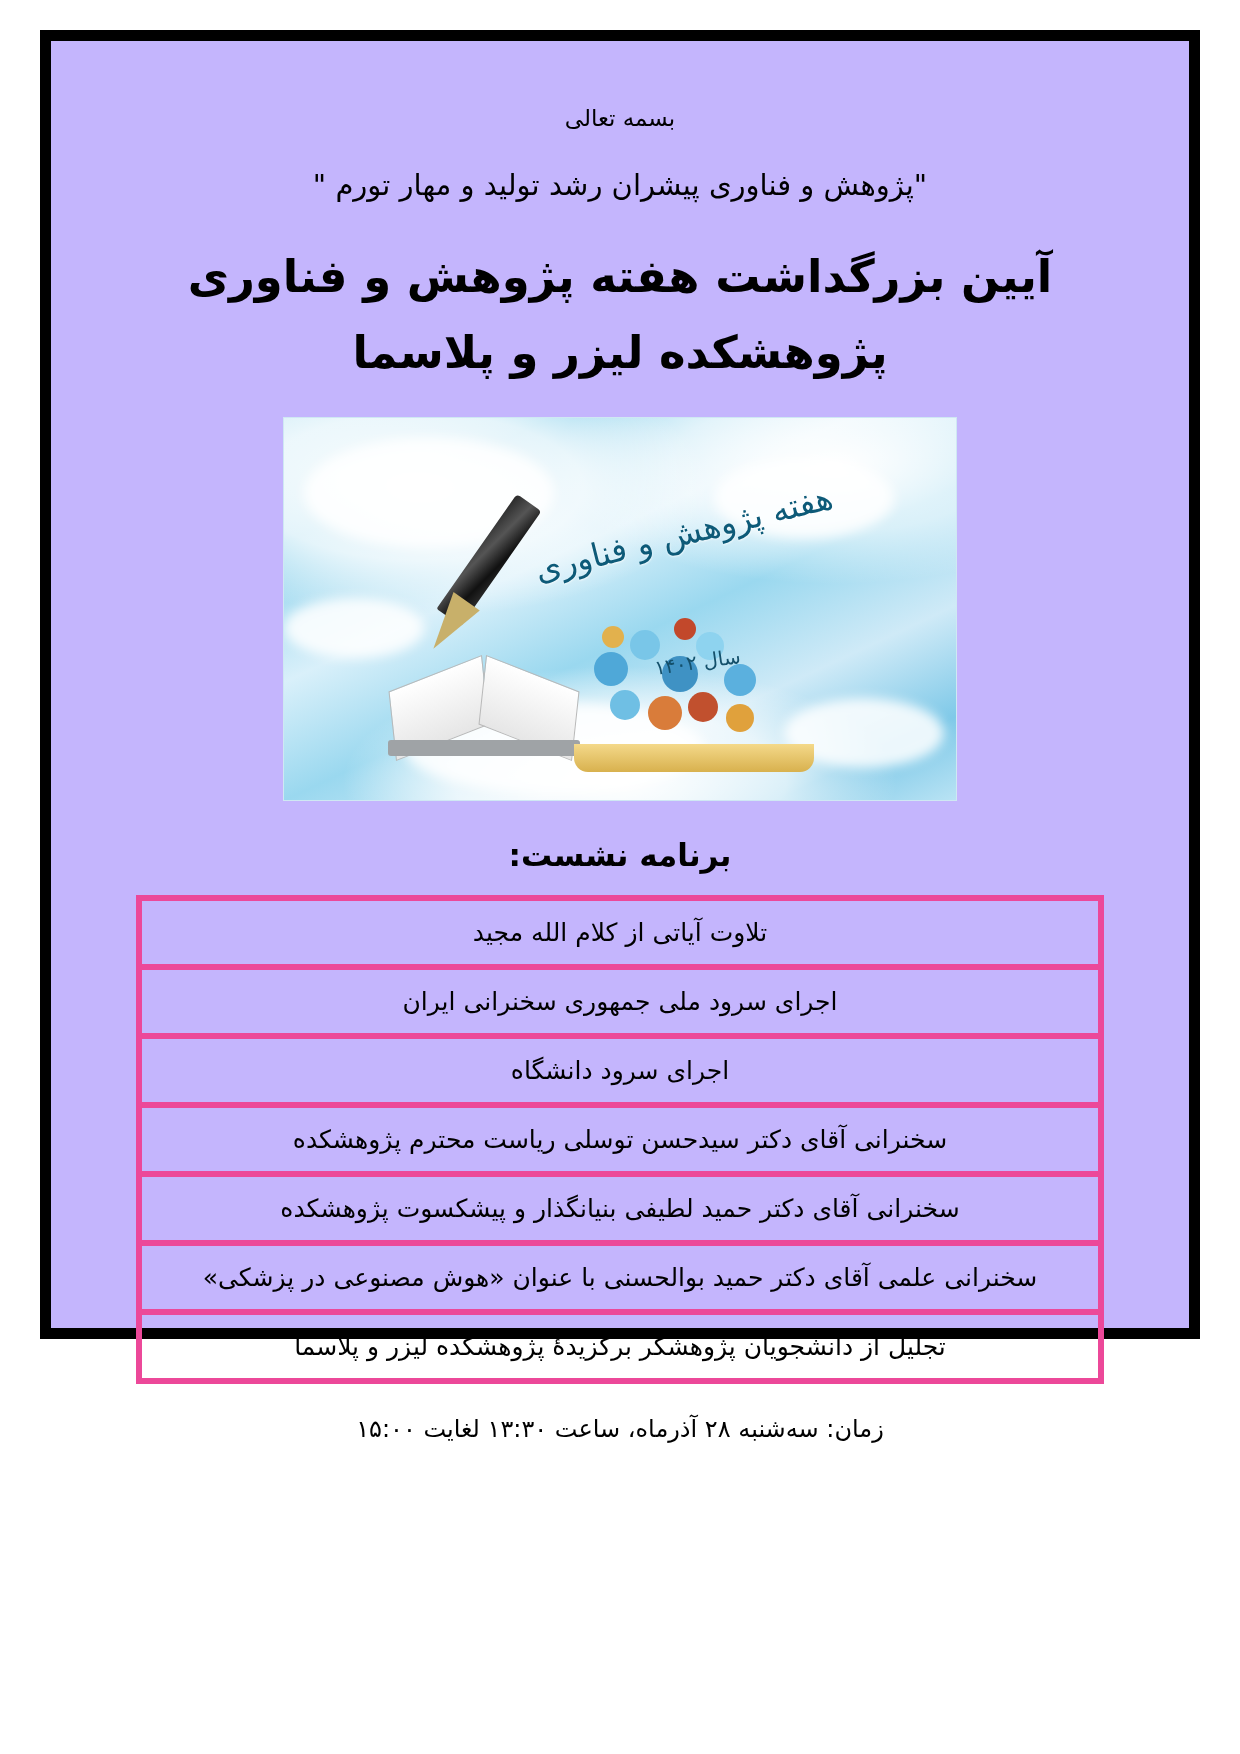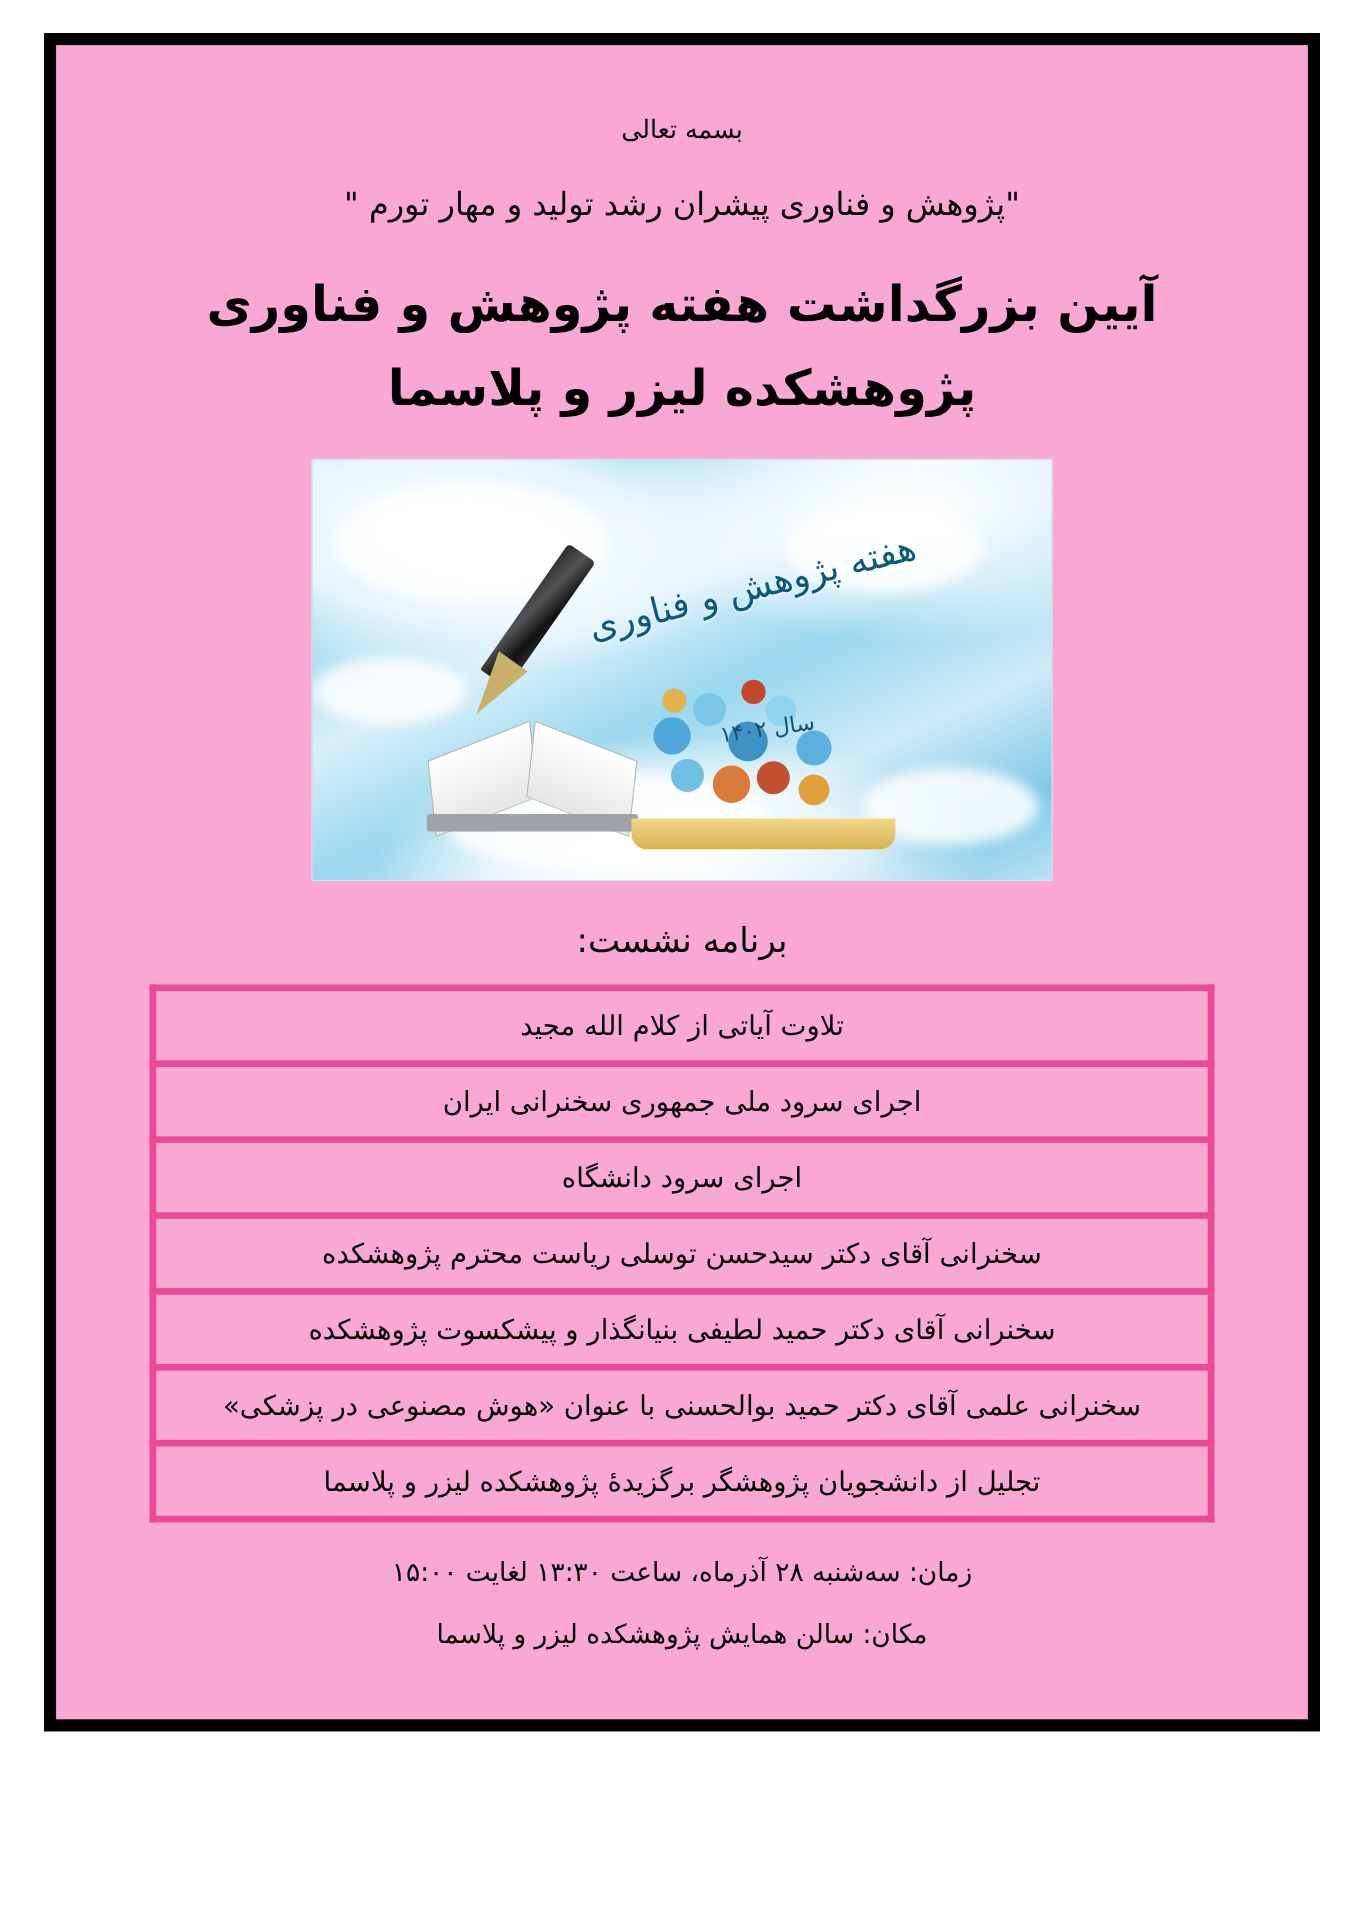--- a/index.html
+++ b/index.html
@@ -15,24 +15,24 @@
     position: relative;
     overflow: hidden;
   }
 
   
   .page-frame {
     position: absolute;
     left: 40px;
     top: 30px;
     width: 1160px;
-    height: 1544px;
+    height: 1309px;
     border: 11px solid #000000;
     box-sizing: border-box;
-    background: #f9a8d4;
+    background: #c4b5fd;
   }
 
   .content {
     position: absolute;
     left: 0;
     top: 0;
     width: 100%;
     height: 100%;
     box-sizing: border-box;
     padding: 60px 85px 0 85px;
@@ -179,21 +179,21 @@
     left: 290px;
     bottom: 28px;
     width: 240px;
     height: 28px;
     background: linear-gradient(180deg, #f4d98a 0%, #d8b14e 100%);
     border-radius: 0 0 14px 14px;
   }
 
   .agenda-heading {
     font-size: 31px;
-    font-weight: normal;
+    font-weight: bold;
     margin: 12px 0 22px 0;
   }
 
   table.agenda {
     width: 100%;
     border-collapse: collapse;
     margin: 0 auto;
     table-layout: fixed;
   }
   table.agenda td {
@@ -282,16 +282,15 @@
         <tr>
           <td>سخنرانی علمی آقای دکتر حمید بوالحسنی با عنوان «هوش مصنوعی در پزشکی»</td>
         </tr>
         <tr>
           <td>تجلیل از دانشجویان پژوهشگر برگزیدهٔ پژوهشکده لیزر و پلاسما</td>
         </tr>
       </tbody>
     </table>
 
     <div class="footer-line">زمان: سه‌شنبه ۲۸ آذرماه، ساعت ۱۳:۳۰ لغایت ۱۵:۰۰</div>
-    <div class="footer-line second">مکان: سالن همایش پژوهشکده لیزر و پلاسما</div>
 
   </div>
 </div>
 
 </body></html>

